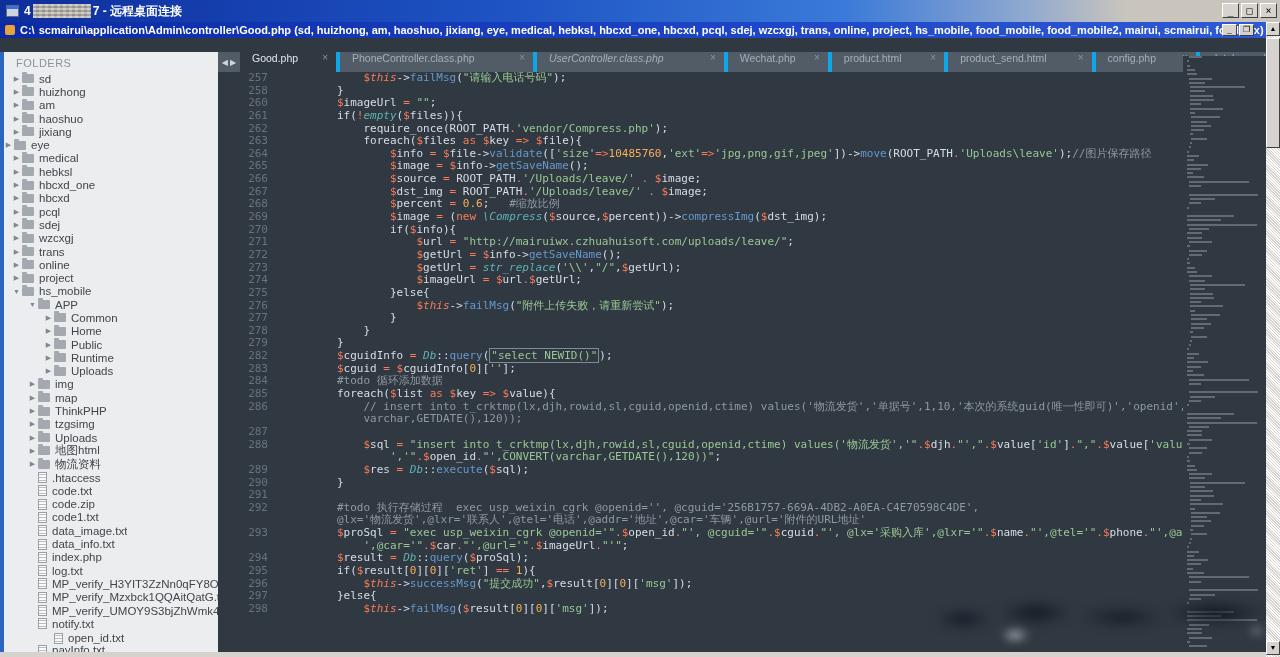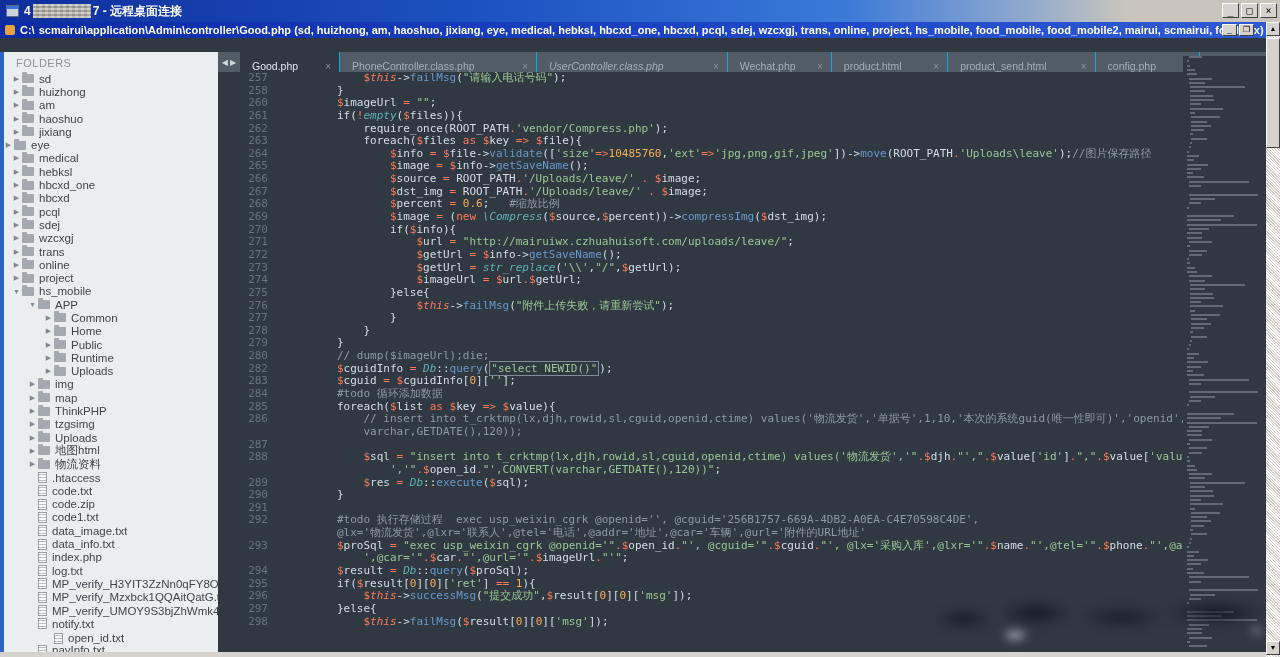--- a/index.html
+++ b/index.html
@@ -49,22 +49,22 @@
   .ico-folder::before { content:""; position:absolute; left:0; top:-2px; width:5px; height:2px; background:#a4a9af; border-radius:1px 1px 0 0; }
   .ico-file { width:9px; height:11px; background:#fbfbfb; border:1px solid #9aa0a6;
     background-image:repeating-linear-gradient(0deg, transparent 0 2px, #b9bec3 2px 3px); background-size:7px 9px; background-position:0 1px; background-repeat:no-repeat; }
   .sb-label { overflow:hidden; }
 
   
   .tabbar { position:absolute; left:218px; top:52px; width:1048px; height:20px; background:#515c66;
     display:flex; align-items:stretch; overflow:hidden; }
   .tab-nav { flex:none; width:22px; display:flex; align-items:center; justify-content:center; gap:2px;
     color:#cfd6dc; font-size:8px; }
-  .tab { flex:none; display:flex; align-items:flex-end; padding:0 8px 0 12px; font-size:10.5px; color:#a4aeb7;
-    border-right:1px solid #0ea5e9; position:relative; }
+  .tab { flex:none; display:flex; align-items:flex-start; padding:0 8px 0 12px; font-size:10.5px; color:#a4aeb7;
+    border-right:4px solid #0ea5e9; position:relative; }
   .tab.active { background:#303841; color:#e3e8ee; }
   .tab.italic .tab-label { font-style:italic; }
   .tab-label { white-space:nowrap; overflow:hidden; flex:1; }
   .tab-close { margin-left:10px; color:#8a939c; font-size:10px; flex:none; }
 
   
   .editor { position:absolute; left:218px; top:72px; width:965px; height:582px; background:#303841;
     font-family:"DejaVu Sans Mono", monospace; font-size:11px; overflow:hidden; }
   .code-row { display:flex; height:12.65px; line-height:12.65px; white-space:pre; }
   .ln { flex:none; width:42px; text-align:right; color:#68737f; padding-right:4px;margin-left:12px; }
@@ -428,21 +428,20 @@
       <div class="code-row"><span class="ln">270</span><span class="code-txt" style="padding-left: 117.92px;"><span class="tk-p">if(</span><span class="tk-r">$</span><span class="tk-p">info){</span></span></div>
       <div class="code-row"><span class="ln">271</span><span class="code-txt" style="padding-left: 144.4px;"><span class="tk-r">$</span><span class="tk-p">url </span><span class="tk-r">=</span><span class="tk-p"> </span><span class="tk-g">"http://mairuiwx.czhuahuisoft.com/uploads/leave/"</span><span class="tk-p">;</span></span></div>
       <div class="code-row"><span class="ln">272</span><span class="code-txt" style="padding-left: 144.4px;"><span class="tk-r">$</span><span class="tk-p">getUrl </span><span class="tk-r">=</span><span class="tk-p"> </span><span class="tk-r">$</span><span class="tk-p">info-&gt;</span><span class="tk-b">getSaveName</span><span class="tk-p">();</span></span></div>
       <div class="code-row"><span class="ln">273</span><span class="code-txt" style="padding-left: 144.4px;"><span class="tk-r">$</span><span class="tk-p">getUrl </span><span class="tk-r">=</span><span class="tk-p"> </span><span class="tk-t">str_replace</span><span class="tk-p">(</span><span class="tk-g">'\\'</span><span class="tk-p">,</span><span class="tk-g">"/"</span><span class="tk-p">,</span><span class="tk-r">$</span><span class="tk-p">getUrl);</span></span></div>
       <div class="code-row"><span class="ln">274</span><span class="code-txt" style="padding-left: 144.4px;"><span class="tk-r">$</span><span class="tk-p">imageUrl </span><span class="tk-r">=</span><span class="tk-p"> </span><span class="tk-r">$</span><span class="tk-p">url</span><span class="tk-r">.</span><span class="tk-r">$</span><span class="tk-p">getUrl;</span></span></div>
       <div class="code-row"><span class="ln">275</span><span class="code-txt" style="padding-left: 117.92px;"><span class="tk-p">}else{</span></span></div>
       <div class="code-row"><span class="ln">276</span><span class="code-txt" style="padding-left: 144.4px;"><span class="tk-r">$</span><span class="tk-i">this</span><span class="tk-p">-&gt;</span><span class="tk-b">failMsg</span><span class="tk-p">(</span><span class="tk-g">"附件上传失败，请重新尝试"</span><span class="tk-p">);</span></span></div>
       <div class="code-row"><span class="ln">277</span><span class="code-txt" style="padding-left: 117.92px;"><span class="tk-p">}</span></span></div>
       <div class="code-row"><span class="ln">278</span><span class="code-txt" style="padding-left: 91.44px;"><span class="tk-p">}</span></span></div>
       <div class="code-row"><span class="ln">279</span><span class="code-txt" style="padding-left: 64.96px;"><span class="tk-p">}</span></span></div>
-      <div class="code-row"><span class="ln">280</span><span class="code-txt" style="padding-left: 64.96px;"><span class="tk-c">// dump($imageUrl);die;</span></span></div>
       <div class="code-row"><span class="ln">282</span><span class="code-txt" style="padding-left: 64.96px;"><span class="tk-r">$</span><span class="tk-p">cguidInfo </span><span class="tk-r">=</span><span class="tk-p"> </span><span class="tk-t">Db</span><span class="tk-p">::</span><span class="tk-b">query</span><span class="tk-p">(</span><span class="tk-x">"select NEWID()"</span><span class="tk-p">);</span></span></div>
       <div class="code-row"><span class="ln">283</span><span class="code-txt" style="padding-left: 64.96px;"><span class="tk-r">$</span><span class="tk-p">cguid </span><span class="tk-r">=</span><span class="tk-p"> </span><span class="tk-r">$</span><span class="tk-p">cguidInfo[</span><span class="tk-o">0</span><span class="tk-p">][</span><span class="tk-g">''</span><span class="tk-p">];</span></span></div>
       <div class="code-row"><span class="ln">284</span><span class="code-txt" style="padding-left: 64.96px;"><span class="tk-c">#todo 循环添加数据</span></span></div>
       <div class="code-row"><span class="ln">285</span><span class="code-txt" style="padding-left: 64.96px;"><span class="tk-p">foreach(</span><span class="tk-r">$</span><span class="tk-p">list </span><span class="tk-r">as</span><span class="tk-p"> </span><span class="tk-r">$</span><span class="tk-p">key </span><span class="tk-r">=&gt;</span><span class="tk-p"> </span><span class="tk-r">$</span><span class="tk-p">value){</span></span></div>
       <div class="code-row"><span class="ln">286</span><span class="code-txt" style="padding-left: 91.44px;"><span class="tk-c">// insert into t_crktmp(lx,djh,rowid,sl,cguid,openid,ctime) values('物流发货','单据号',1,10,'本次的系统guid(唯一性即可)','openid',CONVERT(</span></span></div>
       <div class="code-row"><span class="ln"></span><span class="code-txt" style="padding-left: 91.44px;"><span class="tk-c">varchar,GETDATE(),120));</span></span></div>
       <div class="code-row"><span class="ln">287</span><span class="code-txt" style="padding-left: 12px;"></span></div>
       <div class="code-row"><span class="ln">288</span><span class="code-txt" style="padding-left: 91.44px;"><span class="tk-r">$</span><span class="tk-p">sql </span><span class="tk-r">=</span><span class="tk-p"> </span><span class="tk-g">"insert into t_crktmp(lx,djh,rowid,sl,cguid,openid,ctime) values('物流发货','"</span><span class="tk-r">.</span><span class="tk-r">$</span><span class="tk-p">djh</span><span class="tk-r">.</span><span class="tk-g">"',"</span><span class="tk-r">.</span><span class="tk-r">$</span><span class="tk-p">value[</span><span class="tk-g">'id'</span><span class="tk-p">]</span><span class="tk-r">.</span><span class="tk-g">","</span><span class="tk-r">.</span><span class="tk-r">$</span><span class="tk-p">value[</span><span class="tk-g">'value'</span></span></div>
       <div class="code-row"><span class="ln"></span><span class="code-txt" style="padding-left: 117.92px;"><span class="tk-g">','"</span><span class="tk-r">.</span><span class="tk-r">$</span><span class="tk-p">open_id</span><span class="tk-r">.</span><span class="tk-g">"',CONVERT(varchar,GETDATE(),120))"</span><span class="tk-p">;</span></span></div>
       <div class="code-row"><span class="ln">289</span><span class="code-txt" style="padding-left: 91.44px;"><span class="tk-r">$</span><span class="tk-p">res </span><span class="tk-r">=</span><span class="tk-p"> </span><span class="tk-t">Db</span><span class="tk-p">::</span><span class="tk-b">execute</span><span class="tk-p">(</span><span class="tk-r">$</span><span class="tk-p">sql);</span></span></div>

